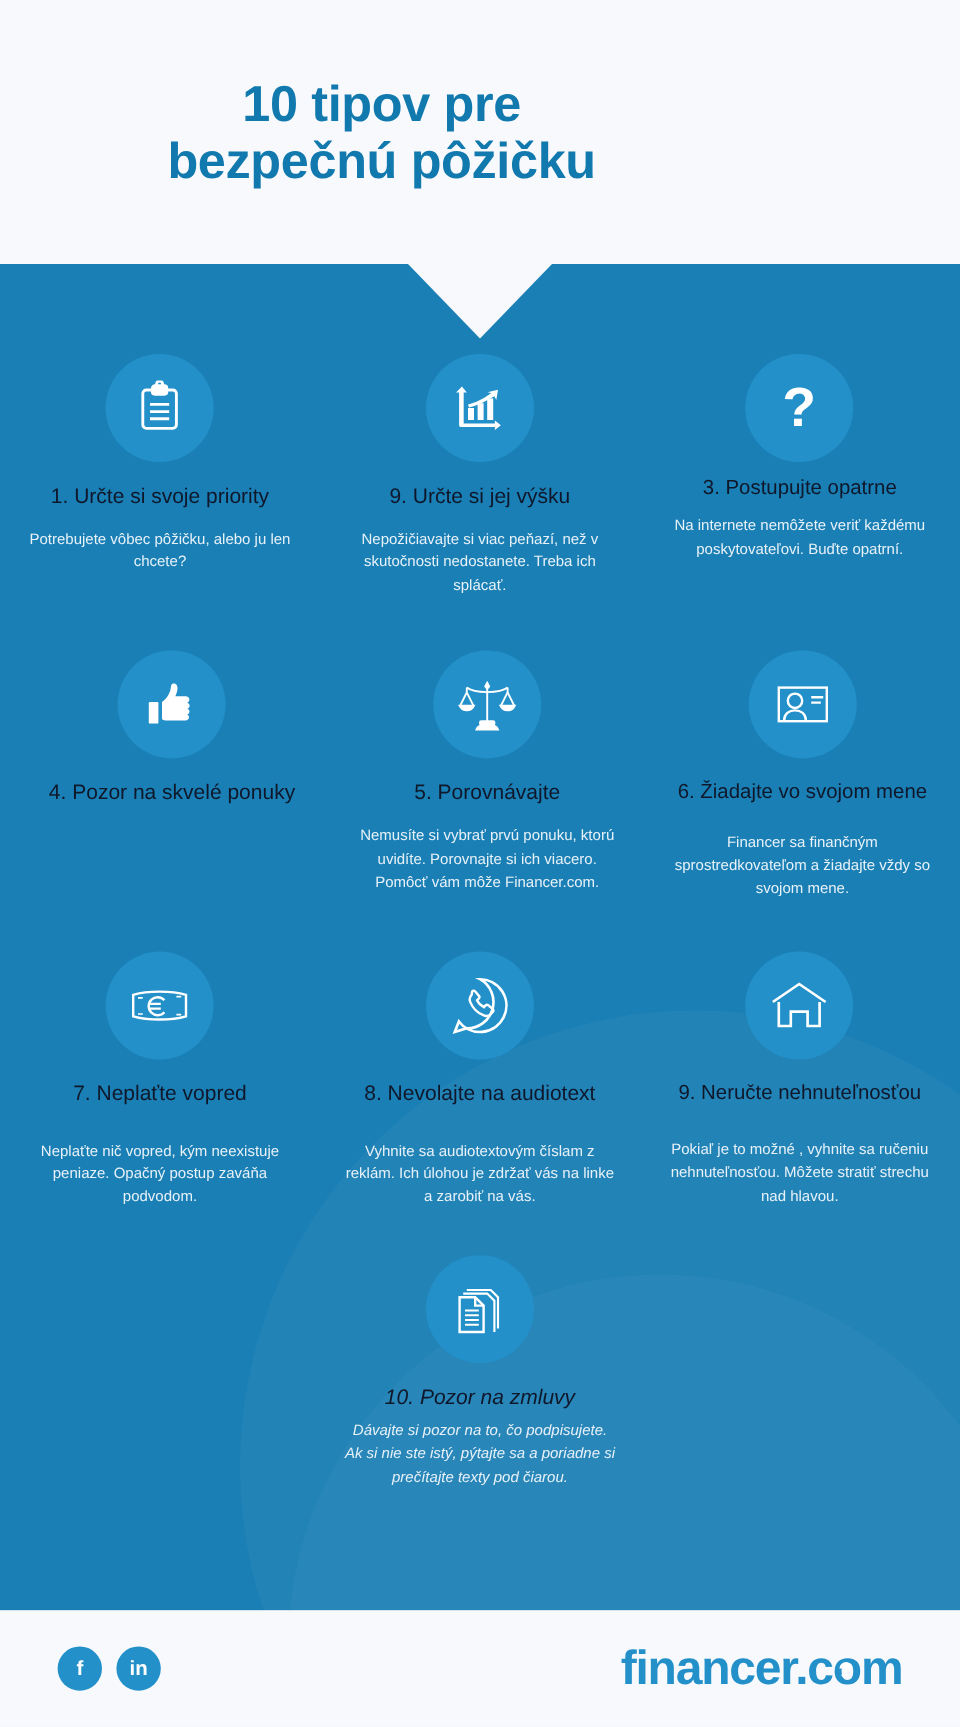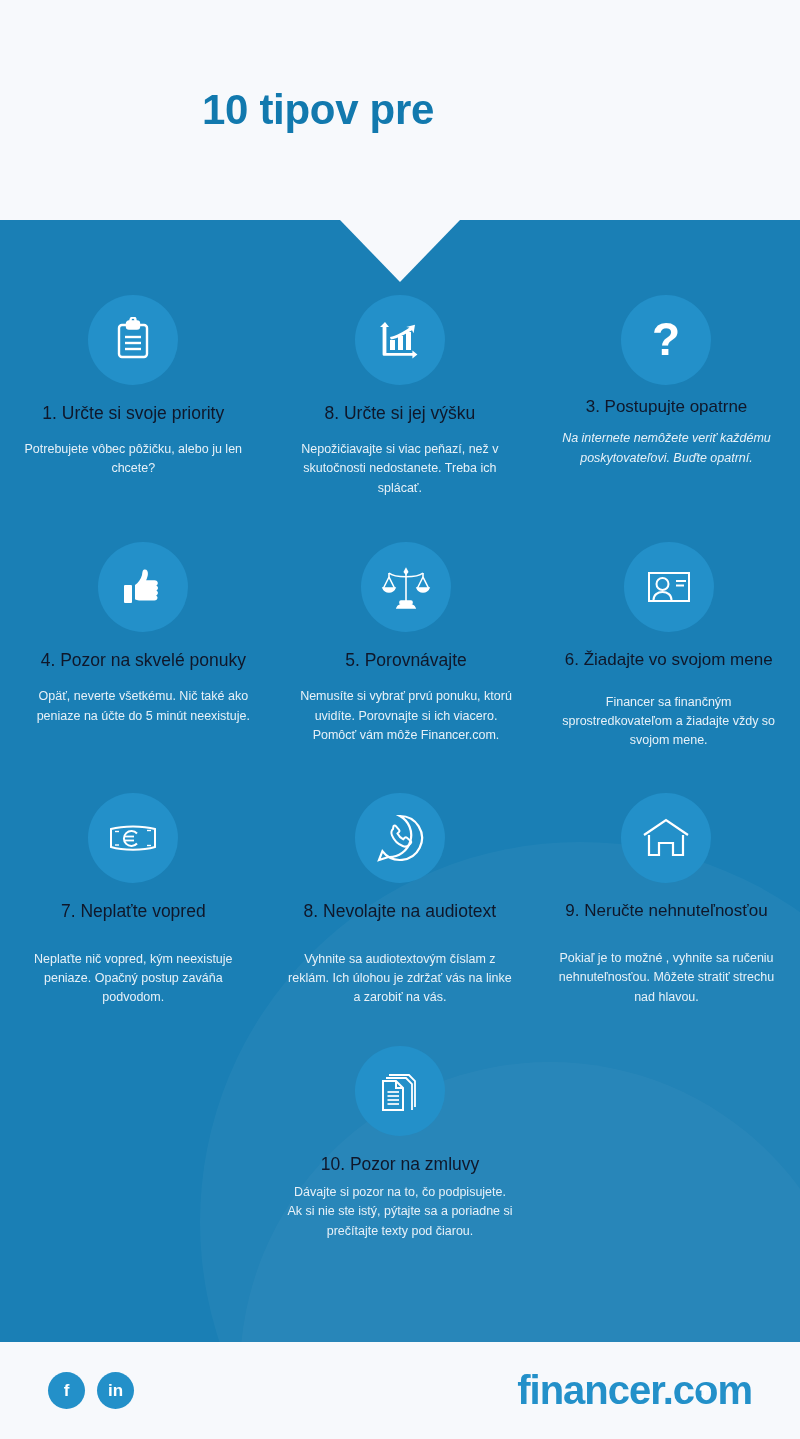--- a/index.html
+++ b/index.html
@@ -121,28 +121,28 @@
     margin-top: 16px;
     color: #e7f1f8;
     font-size: 12.5px;
     line-height: 1.55;
     text-align: center;
     max-width: 228px;
   }
   .row-1 { margin-bottom: 10px; }
   .row-2 { margin-top: 44px; padding-left: 12px; }
   .row-3 { margin-top: 42px; }
-  .row-4 { margin-top: 38px; }
+  .row-4 { margin-top: 38px; font-style: italic; }
   .row-1 .cell:nth-child(3) .tip-title,
   .row-2 .cell:nth-child(3) .tip-title,
   .row-3 .cell:nth-child(3) .tip-title { font-size: 17px; }
 
   
   .row-1 .cell:nth-child(3) .tip-title { margin-top: 12px; }
-  .row-1 .cell:nth-child(3) .tip-desc  { margin-top: 12px; font-style: italic; }
+  .row-1 .cell:nth-child(3) .tip-desc  { margin-top: 12px; }
   .row-2 .cell:nth-child(3) .tip-desc  { margin-top: 22px; }
   .row-3 .cell:nth-child(1) .tip-desc,
   .row-3 .cell:nth-child(2) .tip-desc,
   .row-3 .cell:nth-child(3) .tip-desc  { margin-top: 28px; }
   .row-4 .tip-desc { margin-top: 8px; }
 
   
   .footer {
     position: absolute;
     left: 0; bottom: 0;
@@ -182,20 +182,21 @@
   }
 </style>
 </head>
 <body>
 
 <div class="page">
 
   <div class="header">
     <h1>
       <span>10 tipov pre</span>
+      <span class="l2">bezpečnú pôžičku</span>
     </h1>
   </div>
 
   <div class="body-panel">
     <div class="grid">
 
       <div class="row row-1">
 
         <div class="cell">
           <div class="icon-circle">
@@ -215,21 +216,21 @@
         <div class="cell">
           <div class="icon-circle">
             <svg width="48" height="48" viewBox="0 0 48 48" fill="#ffffff">
               <path d="M9 6 l4 5 h-2.6 v26 h26 v-2.6 l5 4 -5 4 v-2.6 H8 a1.4 1.4 0 0 1 -1.4 -1.4 V11 H4z"></path>
               <rect x="14" y="24" width="5" height="10"></rect>
               <rect x="22" y="20" width="5" height="14"></rect>
               <rect x="30" y="16" width="5" height="18"></rect>
               <path d="M14 21 C20 20 27 16 33.5 11.5 l-3.3 -0.6 l8.8 -2.2 l-1.4 8.6 l-1.6 -3 C29 18.2 21.5 22.6 14.8 23.6z"></path>
             </svg>
           </div>
-          <div class="tip-title">8. Určte si jej výšku</div>
+          <div class="tip-title">9. Určte si jej výšku</div>
           <div class="tip-desc">Nepožičiavajte si viac peňazí, než v skutočnosti nedostanete. Treba ich splácať.</div>
         </div>
 
         <div class="cell">
           <div class="icon-circle">
             <svg width="48" height="48" viewBox="0 0 48 48">
               <text x="24" y="39" text-anchor="middle" font-family="Liberation Sans, sans-serif" font-size="46" font-weight="bold" fill="#ffffff">?</text>
             </svg>
           </div>
           <div class="tip-title">3. Postupujte opatrne</div>
@@ -241,21 +242,20 @@
       <div class="row row-2">
 
         <div class="cell">
           <div class="icon-circle">
             <svg width="48" height="48" viewBox="0 0 48 48" fill="#ffffff">
               <rect x="5" y="22" width="8" height="18" rx="1"></rect>
               <path d="M16 22 c3 -2 6 -6 7 -10 c0.6 -2.6 0.3 -5 2.3 -5.4 c2.4 -0.5 3.8 1.6 3.6 4.4 c-0.1 2.3 -1 4.6 -1.8 6.2 h8.4 c2 0 3.3 1.3 3.3 2.8 c0 1.3 -0.8 2.2 -1.8 2.6 c1.2 0.3 2 1.3 2 2.5 c0 1.2 -0.8 2.2 -1.9 2.5 c1.1 0.3 1.8 1.3 1.8 2.4 c0 1.2 -0.8 2.2 -1.9 2.5 c0.9 0.4 1.5 1.3 1.5 2.3 c0 1.5 -1.3 2.7 -3.1 2.7 H20 c-1.5 0 -2.9 -0.5 -4 -1.2z"></path>
             </svg>
           </div>
           <div class="tip-title">4. Pozor na skvelé ponuky</div>
-          <div class="tip-desc">Opäť, neverte všetkému. Nič také ako peniaze na účte do 5 minút neexistuje.</div>
         </div>
 
         <div class="cell">
           <div class="icon-circle">
             <svg width="50" height="50" viewBox="0 0 50 50" fill="none" stroke="#ffffff" stroke-width="1.6">
               <line x1="25" y1="7" x2="25" y2="40"></line>
               <path d="M25 7 l-1.6 3 l1.6 2 l1.6 -2z" fill="#ffffff"></path>
               <path d="M8 11 C14 16 36 16 42 11"></path>
               <line x1="8" y1="11" x2="8" y2="15"></line>
               <line x1="42" y1="11" x2="42" y2="15"></line>

